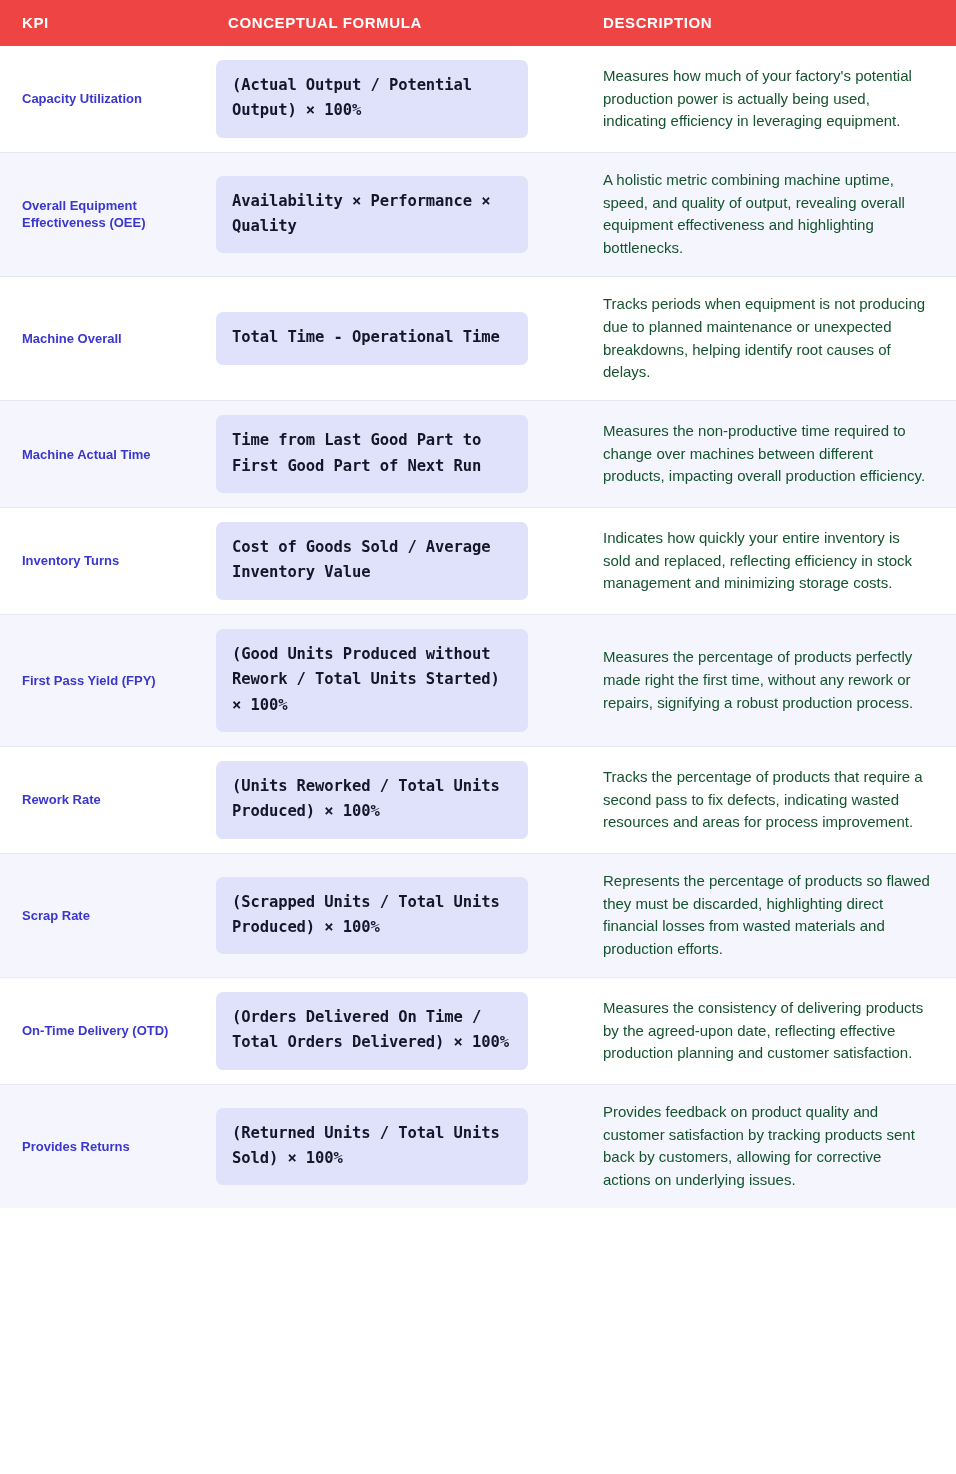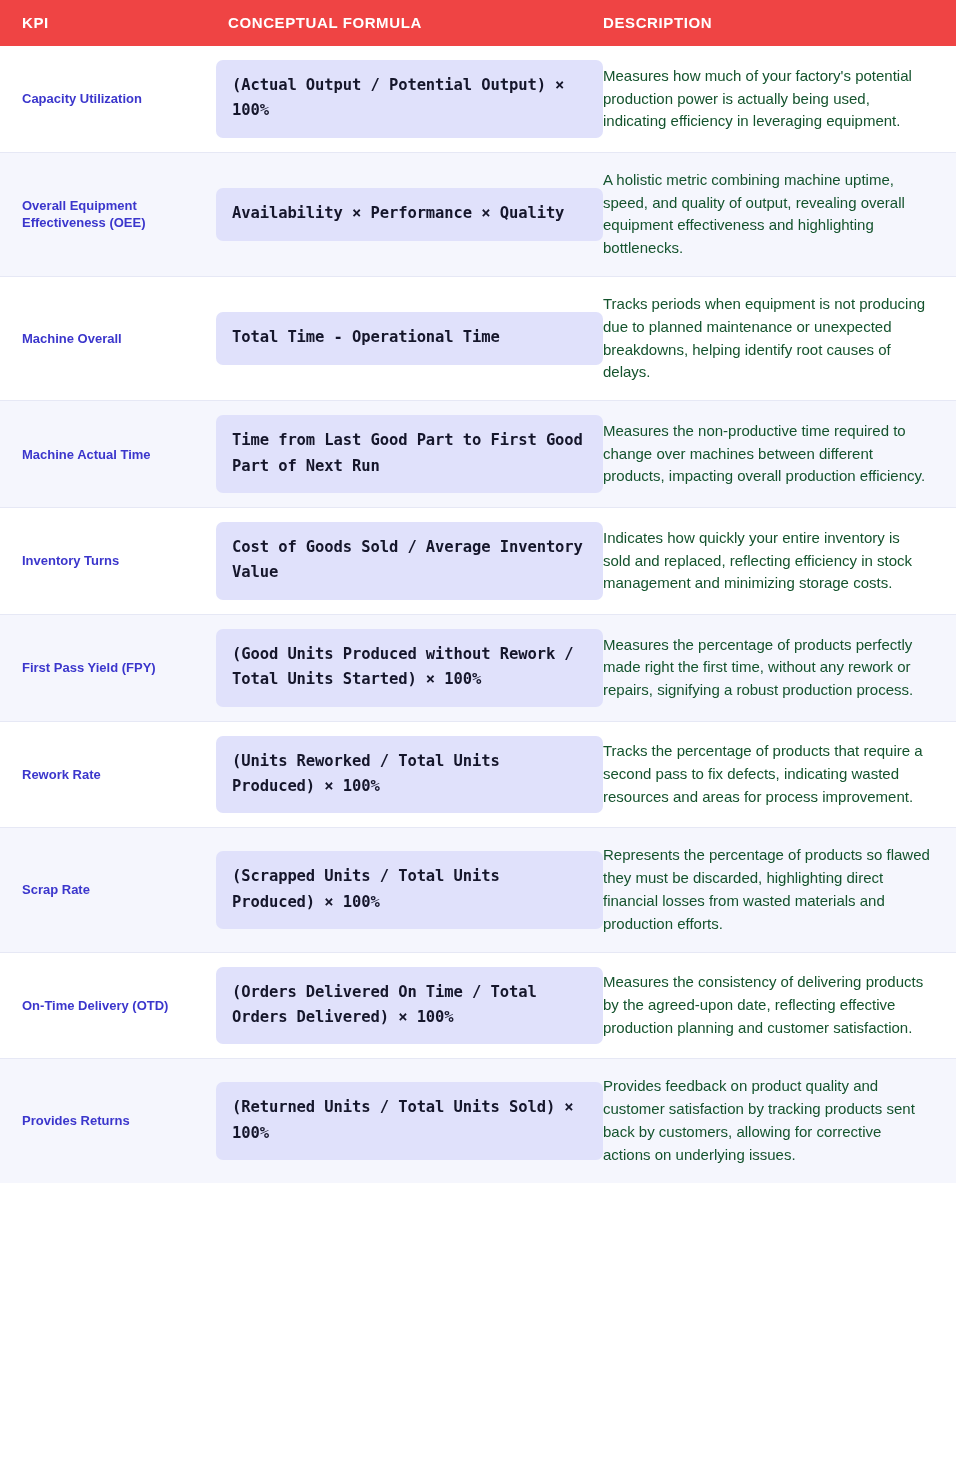--- a/index.html
+++ b/index.html
@@ -54,21 +54,21 @@
   .formula-box {
     display: inline-block;
     background: #e0e1fb;
     border-radius: 7px;
     padding: 13px 16px 14px 16px;
     font-family: "DejaVu Sans Mono", monospace;
     font-size: 15.5px;
     font-weight: bold;
     line-height: 1.64;
     color: #15162b;
-    width: 387px;
+    width: 312px;
     letter-spacing: -0.1px;
   }
   td.desc-cell {
     font-size: 15px;
     line-height: 1.52;
     color: #14532d;
     padding-right: 26px;
     padding-left: 22px;
   }
   tbody tr:last-child td { border-bottom: none; }

